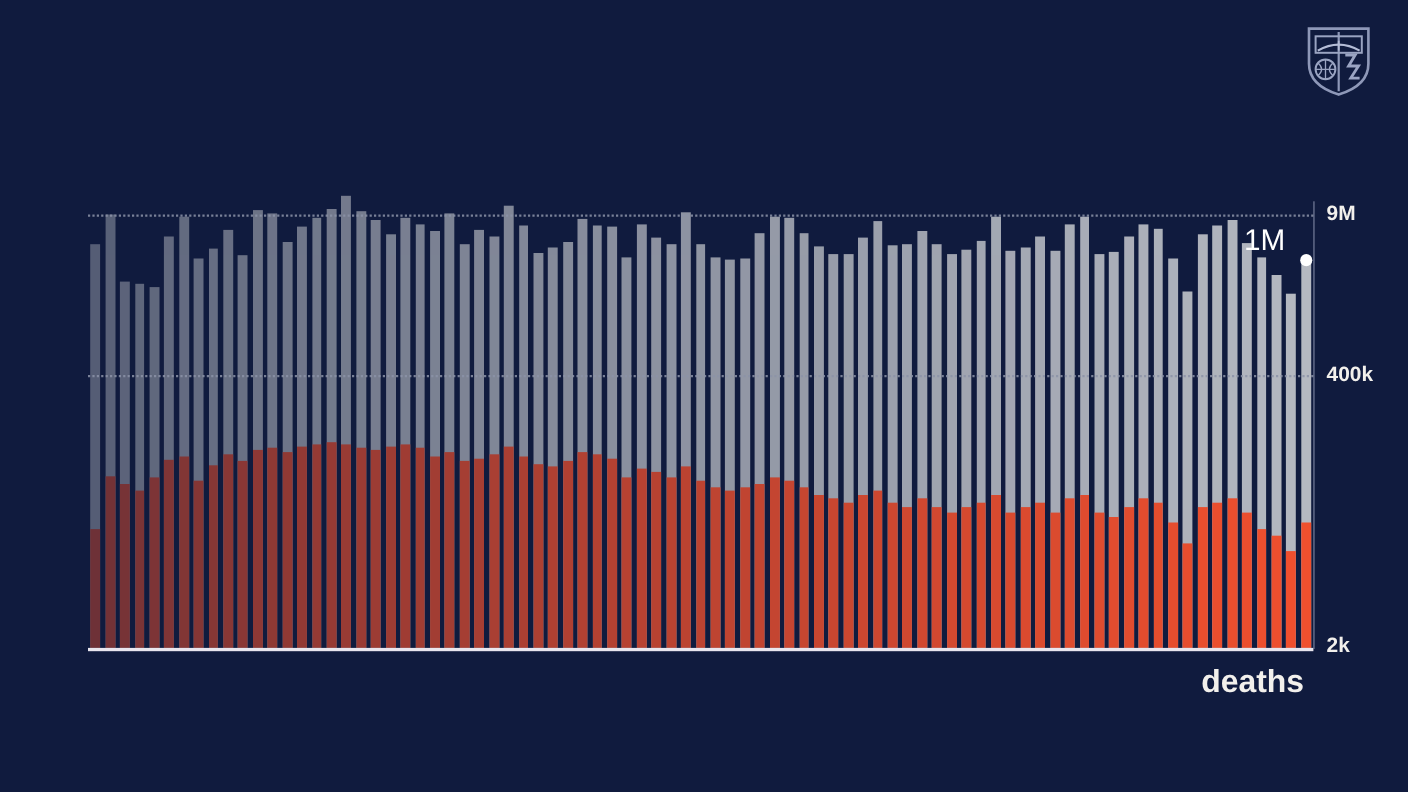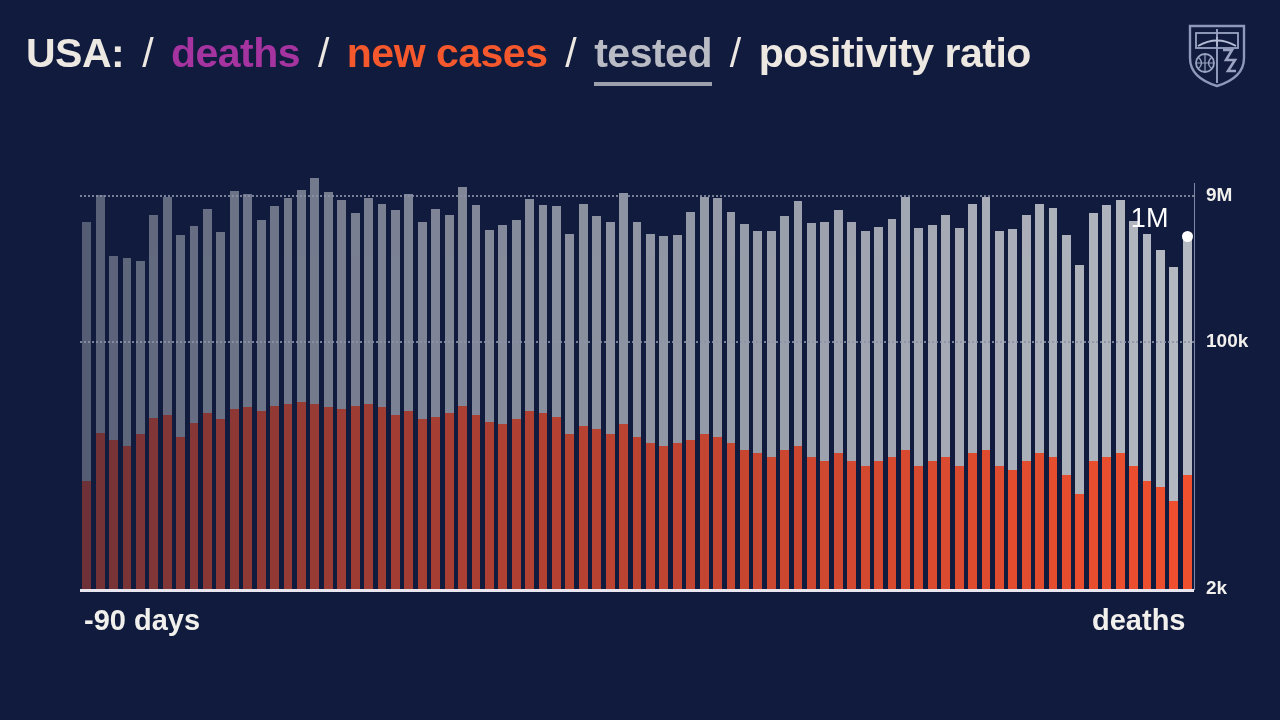--- a/index.html
+++ b/index.html
@@ -148,31 +148,20 @@
   }
   #xlabel-start { left: 84px; }
   #xlabel-end   { left: 1092px; }
 </style>
 </head>
 <body>
 
 <div id="app">
 
   <div id="header">
-    <div id="title">
-      <span class="t-usa">USA:</span>
-      <span class="t-sep">/</span>
-      <span class="t-deaths">deaths</span>
-      <span class="t-sep">/</span>
-      <span class="t-cases">new cases</span>
-      <span class="t-sep">/</span>
-      <span class="t-tested">tested</span>
-      <span class="t-sep">/</span>
-      <span class="t-pos">positivity ratio</span>
-    </div>
 
     <div id="logo">
       <svg width="62" height="66" viewBox="0 0 62 66">
         <path d="M4 4 H58 V36 C58 52 44 60 31 64 C18 60 4 52 4 36 Z" fill="none" stroke="#8E98B8" stroke-width="2.4"></path>
         <path d="M31 7 V61" stroke="#8E98B8" stroke-width="2"></path>
         <rect x="10" y="11" width="42" height="15" fill="none" stroke="#9AA4C2" stroke-width="1.8"></rect>
         <path d="M12 24 Q31 13 50 24" fill="none" stroke="#B4BCD6" stroke-width="2"></path>
         <path d="M31 15 V24" stroke="#B4BCD6" stroke-width="1.6"></path>
         <circle cx="19" cy="41" r="9" fill="none" stroke="#9AA4C2" stroke-width="1.8"></circle>
         <path d="M10 41 H28 M19 32 V50 M12 35 Q19 41 12 47 M26 35 Q19 41 26 47" stroke="#9AA4C2" stroke-width="1.2" fill="none"></path>
@@ -519,20 +508,19 @@
         </div>
       <div class="gridline" id="grid-200k" style="top: 164.76px;"></div>
       <div class="gridline" id="grid-2m" style="top: 18.6485px;"></div>
       <div class="baseline"></div>
       <div class="yaxis"></div>
       <div class="marker-dot" id="latest-dot" style="left: 1101.79px; top: 55.2569px;"></div>
       <div class="marker-label" id="latest-label" style="left: 1050.86px; top: 26.7569px;">1M</div>
     </div>
 
     <div class="ylabel" id="ytick-2m" style="left: 1206px; top: 183.648px;">9M</div>
-    <div class="ylabel" id="ytick-200k" style="left: 1206px; top: 329.76px;">100k</div>
+    <div class="ylabel" id="ytick-200k" style="left: 1206px; top: 329.76px;">400k</div>
     <div class="ylabel" id="ytick-4k" style="left: 1206px; top: 577px;">2k</div>
 
-    <div class="xlabel" id="xlabel-start">-90 days</div>
     <div class="xlabel" id="xlabel-end">deaths</div>
   </div>
 
 </div>
 
 </body></html>

